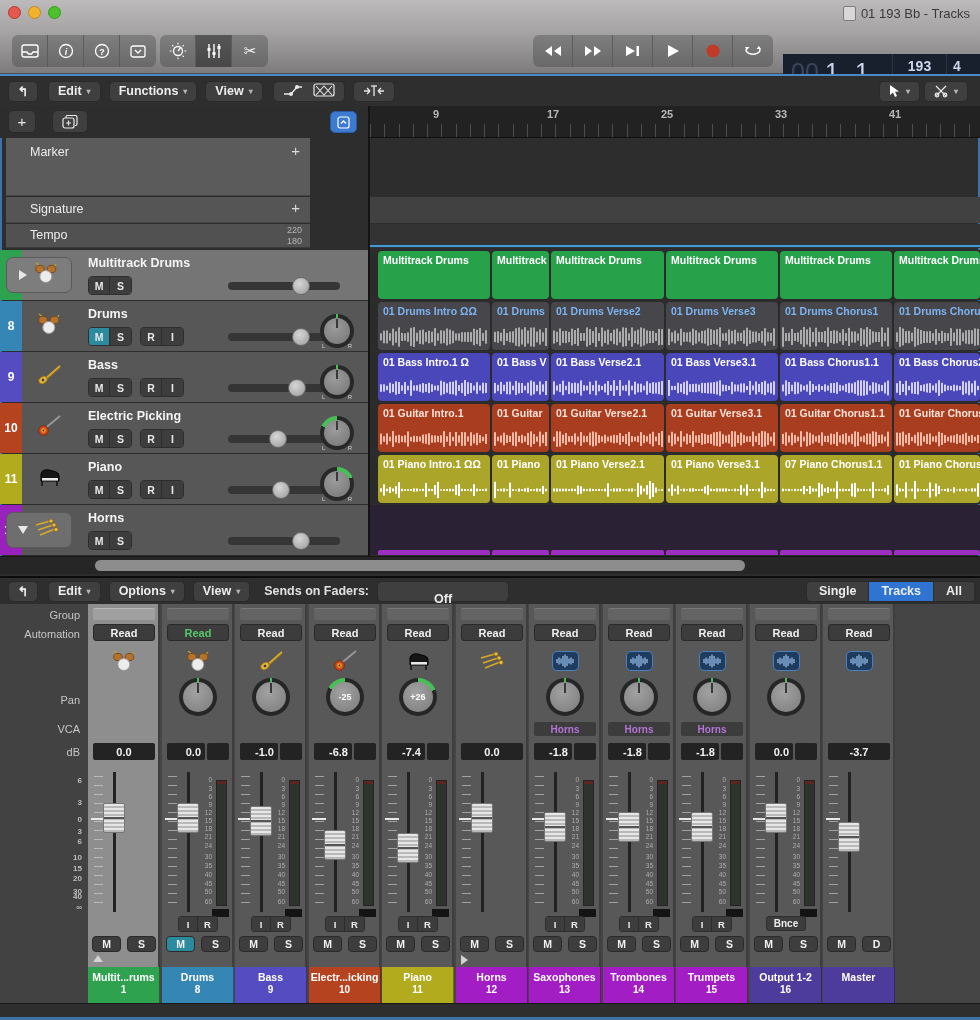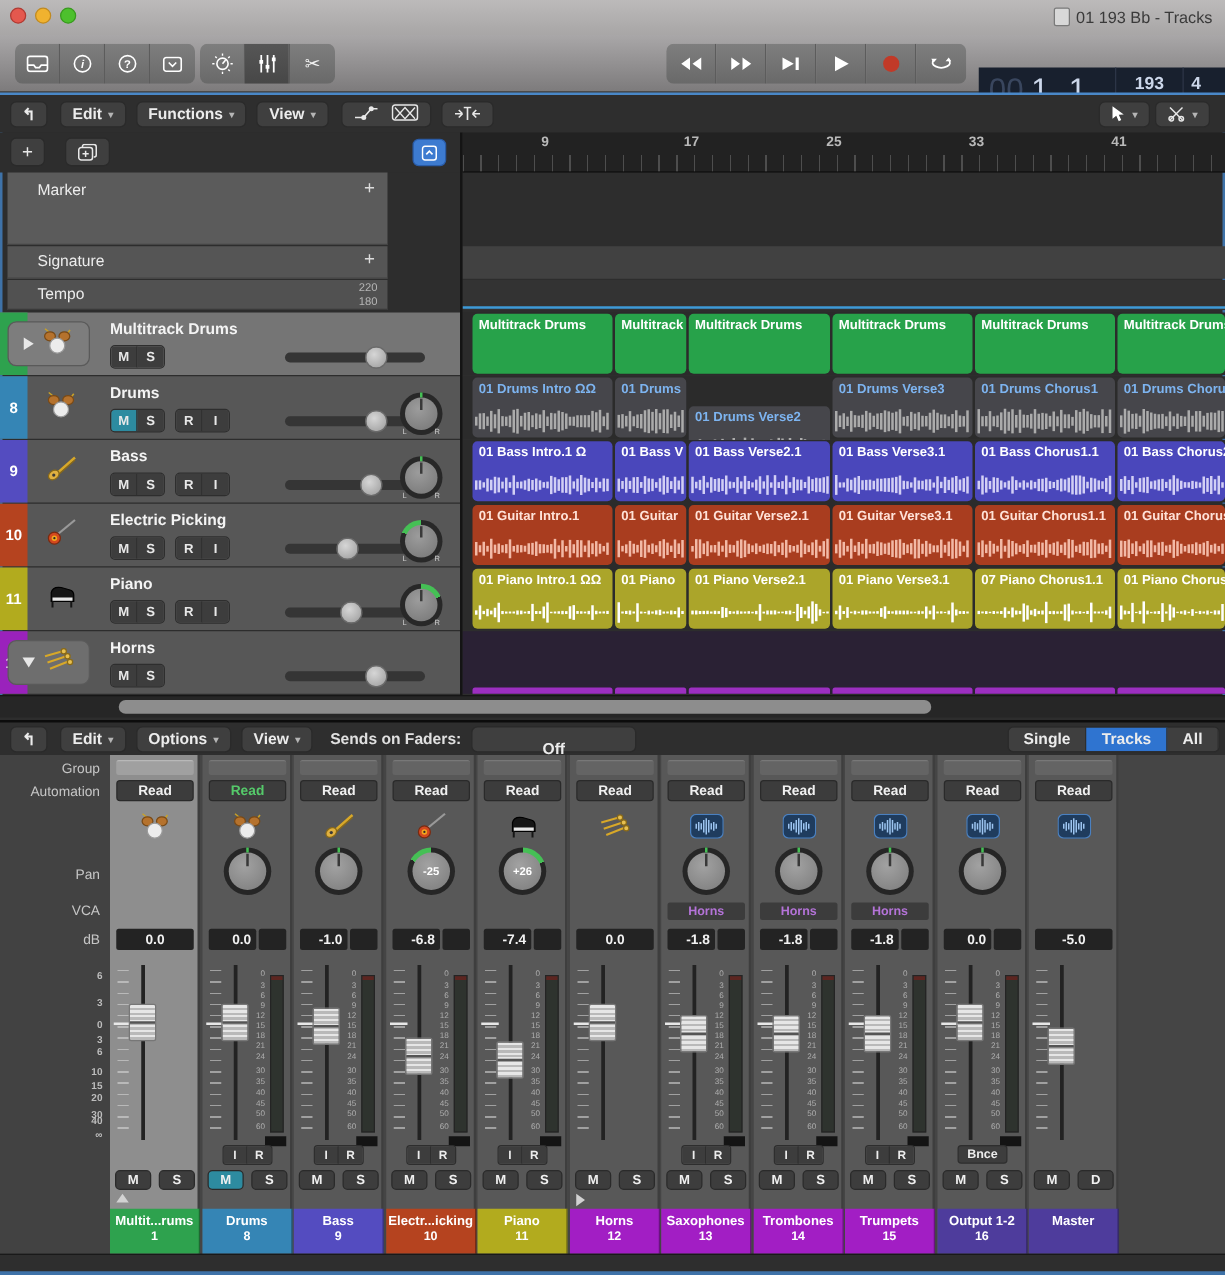--- a/index.html
+++ b/index.html
@@ -482,21 +482,21 @@
               <rect x="32" y="1.2" width="2" height="19.5" fill="#ababab"></rect>
               <rect x="35" y="4.5" width="2" height="13.0" fill="#ababab"></rect>
               <rect x="38" y="1.6" width="2" height="18.8" fill="#ababab"></rect>
               <rect x="41" y="1.4" width="2" height="19.3" fill="#ababab"></rect>
               <rect x="44" y="5.6" width="2" height="10.8" fill="#ababab"></rect>
               <rect x="47" y="3.4" width="2" height="15.2" fill="#ababab"></rect>
               <rect x="50" y="6.4" width="2" height="9.2" fill="#ababab"></rect>
               <rect x="53" y="2.0" width="2" height="18.0" fill="#ababab"></rect>
             </svg></div>
         </div>
-        <div class="region" style="left: 181px; width: 113px; background: rgb(70, 70, 75); margin-top: 23px;">
+        <div class="region" style="left: 181px; width: 113px; background: rgb(70, 70, 75);">
           <div class="rlabel" style="color: rgb(125, 180, 240);">01 Drums Verse2</div>
           <div class="wfbox"><svg width="113" height="22" viewBox="0 0 113 22">
               <rect x="2" y="4.4" width="2" height="13.2" fill="#ababab"></rect>
               <rect x="5" y="5.8" width="2" height="10.3" fill="#ababab"></rect>
               <rect x="8" y="2.4" width="2" height="17.1" fill="#ababab"></rect>
               <rect x="11" y="5.1" width="2" height="11.8" fill="#ababab"></rect>
               <rect x="14" y="4.8" width="2" height="12.4" fill="#ababab"></rect>
               <rect x="17" y="5.9" width="2" height="10.3" fill="#ababab"></rect>
               <rect x="20" y="2.6" width="2" height="16.9" fill="#ababab"></rect>
               <rect x="23" y="4.0" width="2" height="14.0" fill="#ababab"></rect>
@@ -2036,21 +2036,21 @@
               <line x1="9" y1="7.5" x2="9" y2="12.5" stroke="#9cc4f0" stroke-width="1.2"></line>
               <line x1="11" y1="5" x2="11" y2="15" stroke="#9cc4f0" stroke-width="1.2"></line>
               <line x1="13" y1="3.5" x2="13" y2="16.5" stroke="#9cc4f0" stroke-width="1.2"></line>
               <line x1="15" y1="5" x2="15" y2="15" stroke="#9cc4f0" stroke-width="1.2"></line>
               <line x1="17" y1="7.5" x2="17" y2="12.5" stroke="#9cc4f0" stroke-width="1.2"></line>
               <line x1="19" y1="6.5" x2="19" y2="13.5" stroke="#9cc4f0" stroke-width="1.2"></line>
               <line x1="21" y1="8" x2="21" y2="12" stroke="#9cc4f0" stroke-width="1.2"></line>
             </svg>
           </div>
           <div class="dbrow">
-            <div class="dbv" style="width: 62px; justify-content: center;">-5.0</div>
+            <div class="dbv" style="width: 62px; justify-content: center;">-3.7</div>
           </div>
           <div class="ftick"></div>
           <div class="fzero"></div>
           <div class="frail"></div>
           <div class="fcap" style="top: 218px;"></div>
           <div class="msrow">
             <div class="msb">M</div>
             <div class="msb">D</div>
           </div>
           <div class="plate" style="background: rgb(78, 60, 156);">

